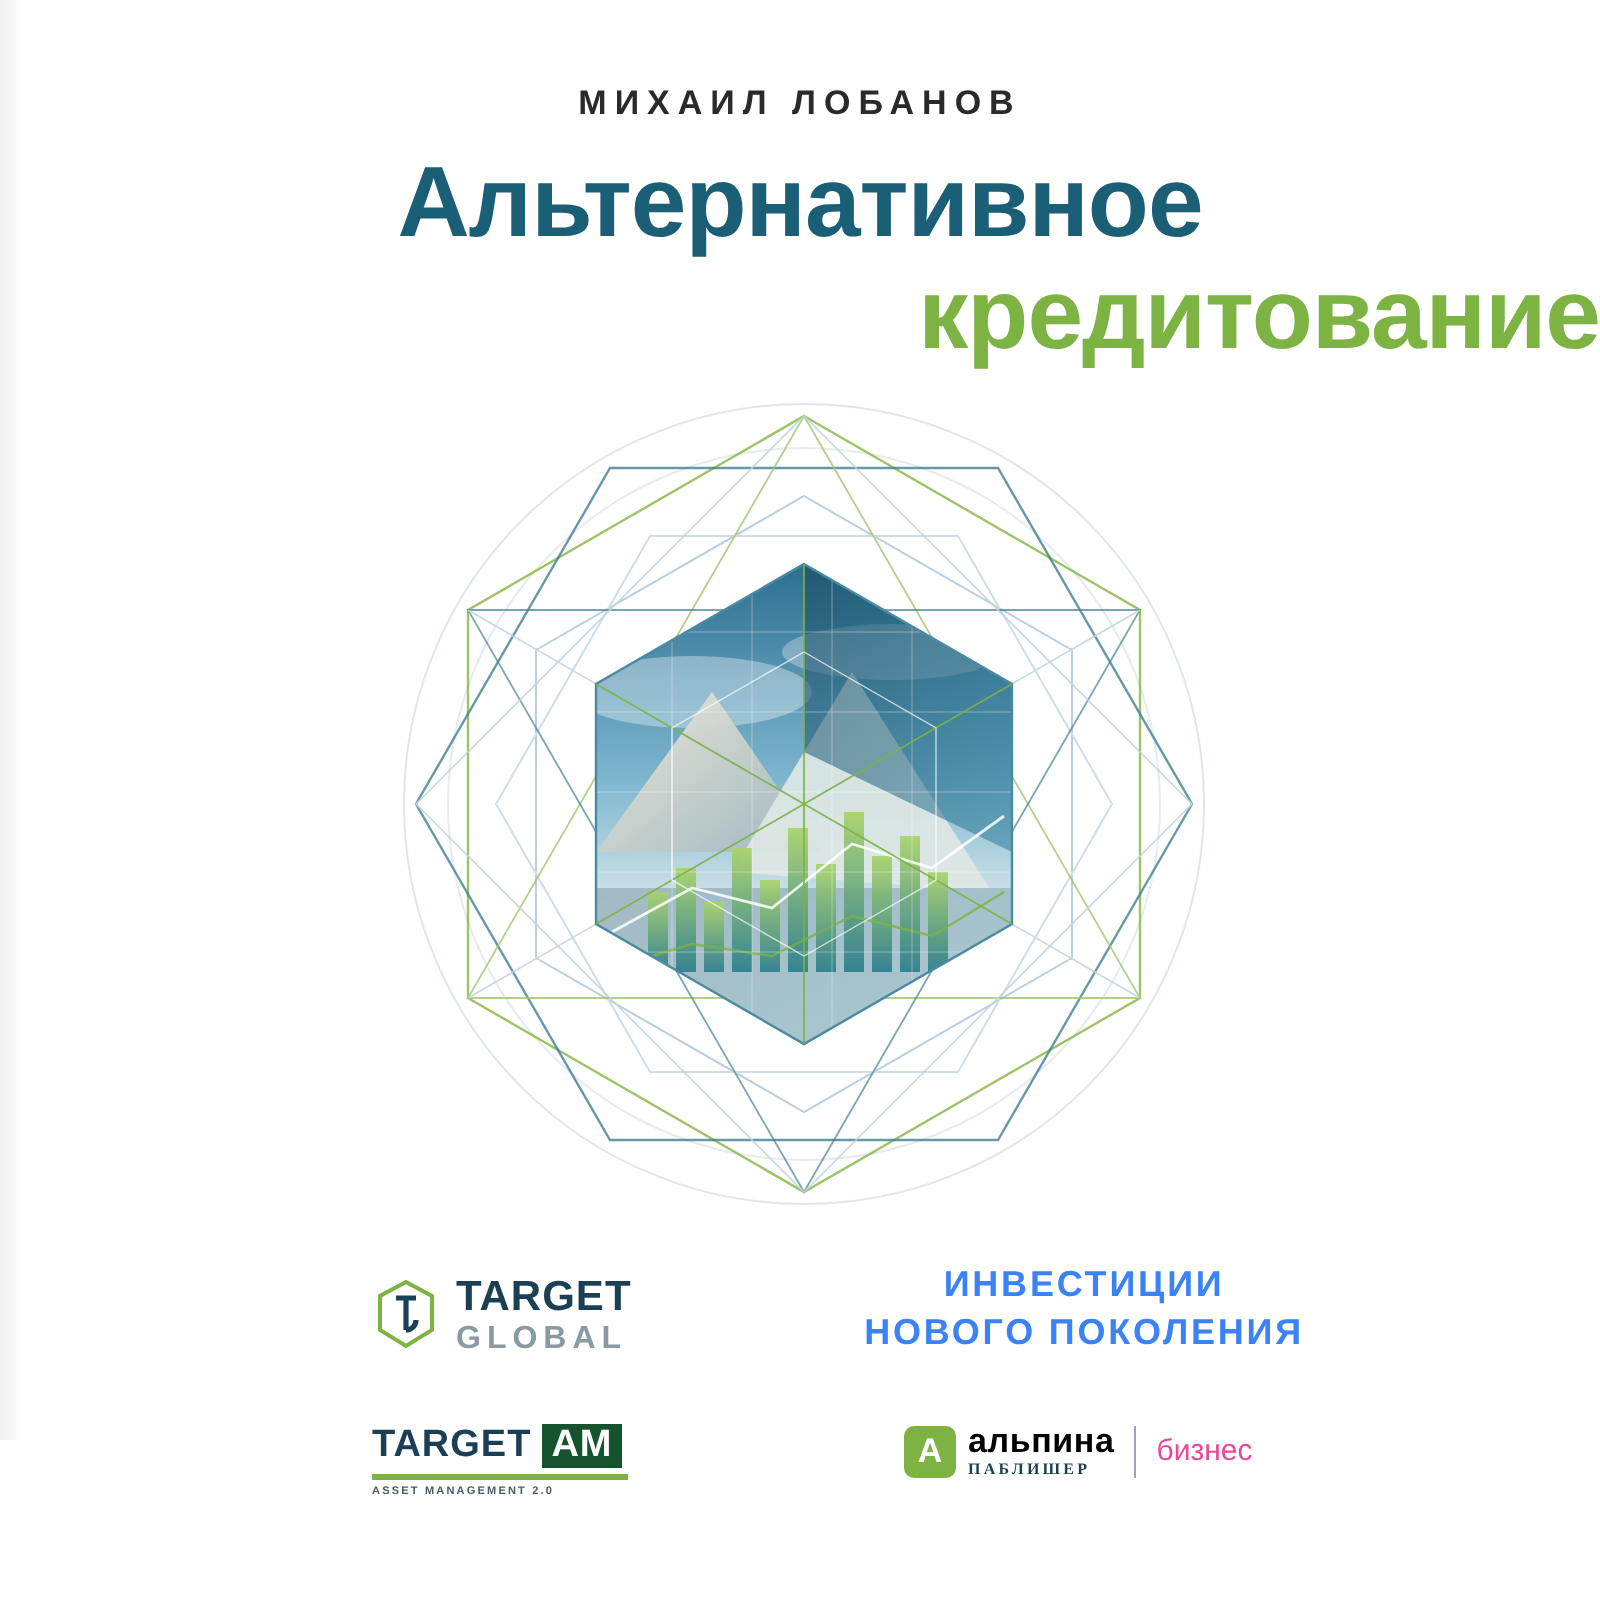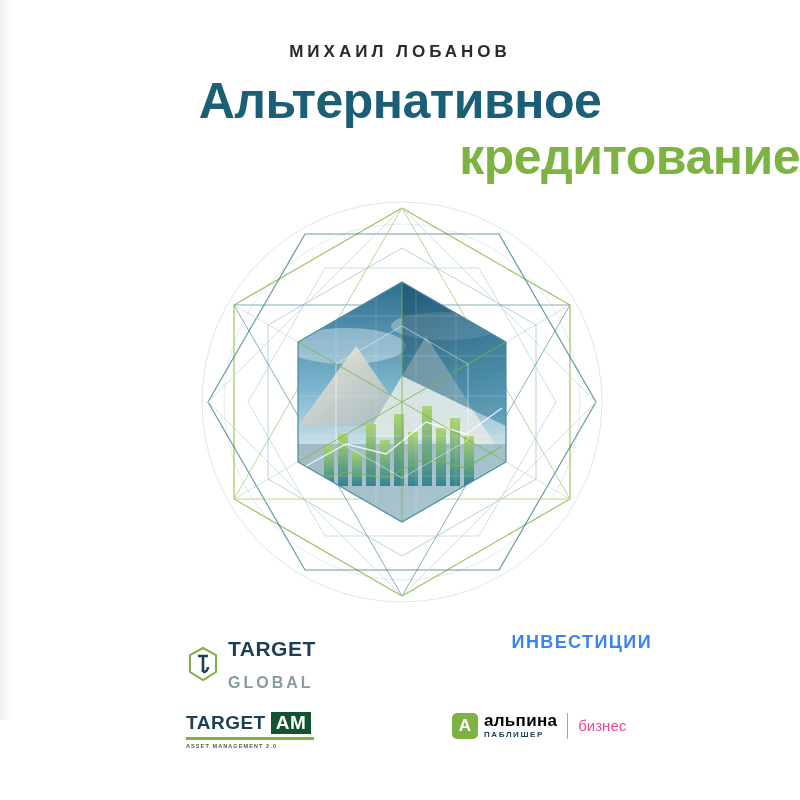--- a/index.html
+++ b/index.html
@@ -104,21 +104,21 @@
     color: #1b3f55;
     letter-spacing: 0.5px;
     display: block;
   }
   .logo-tg .w2 {
     font-size: 16px;
     font-weight: bold;
     color: #8a9aa3;
     letter-spacing: 3px;
     display: block;
-    margin-top: 16px;
+    margin-top: 3px;
   }
 
   .logo-tam {
     position: absolute;
     left: 186px;
     top: 712px;
     width: 128px;
   }
   .logo-tam .row {
     display: flex;
@@ -180,20 +180,21 @@
     color: #000000;
     letter-spacing: 0.3px;
   }
   .pub .n2 {
     display: block;
     font-size: 8px;
     font-weight: bold;
     color: #1b3f55;
     letter-spacing: 1.6px;
     margin-top: 2px;
+    font-family: Liberation Serif, serif;
   }
   .pub .divider {
     width: 1px;
     height: 26px;
     background: #9aa7b0;
     margin: 0 10px;
   }
   .pub .n3 {
     font-size: 15px;
     color: #ec4899;
@@ -307,20 +308,21 @@
         <path d="M310,146 L102,266"></path>
       </g>
       <g stroke="#ffffff" stroke-width="0.7" fill="none" opacity="0.7">
         <polygon points="206,130 272,168 272,244 206,282 140,244 140,168"></polygon>
       </g>
     </svg>
   </div>
 
   <div class="subtitle">
     <div>ИНВЕСТИЦИИ</div>
+    <div>НОВОГО ПОКОЛЕНИЯ</div>
   </div>
 
   <div class="logo-tg">
     <span class="mark">
       <svg width="34" height="38" viewBox="0 0 34 38">
         <path d="M17 2 L30 9 L30 26 L17 34 L4 26 L4 9 Z" fill="none" stroke="#7cb342" stroke-width="2"></path>
         <path d="M12 10 L22 10 M17 10 L17 26" stroke="#1b3f55" stroke-width="2.6" fill="none"></path>
         <path d="M17 26 a5 5 0 0 0 5 -5" stroke="#1b3f55" stroke-width="2.6" fill="none"></path>
       </svg>
     </span>

